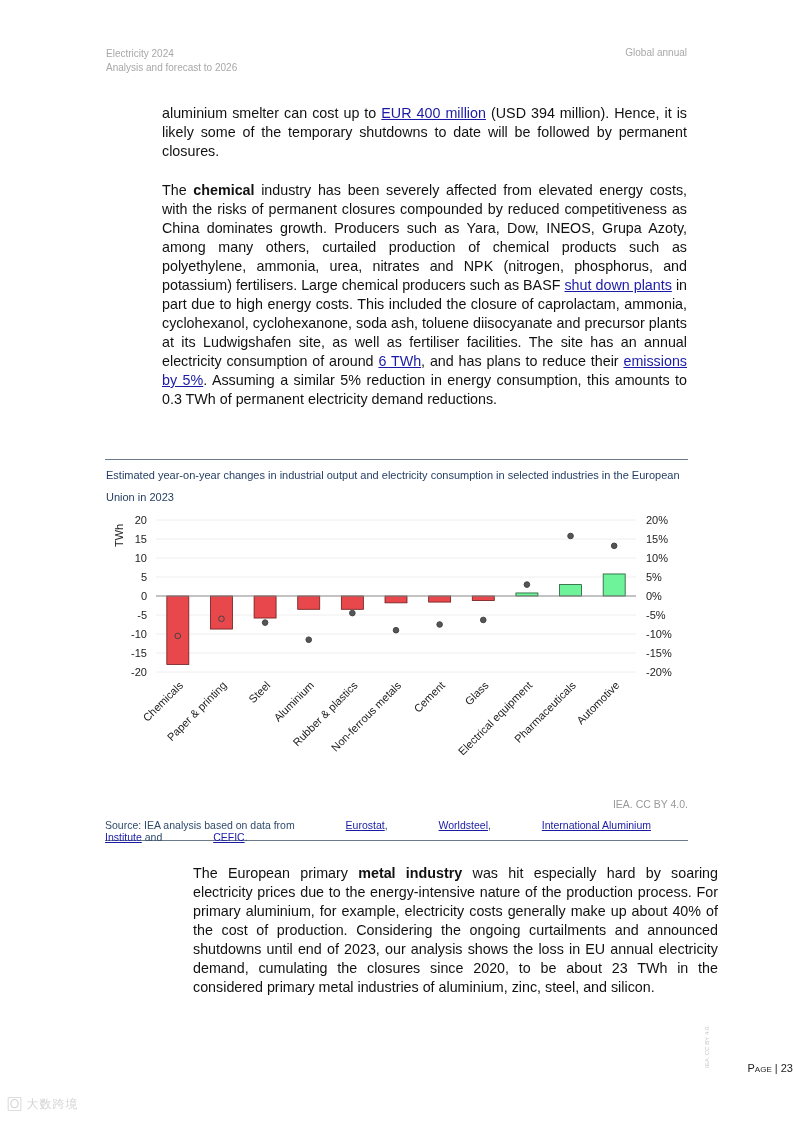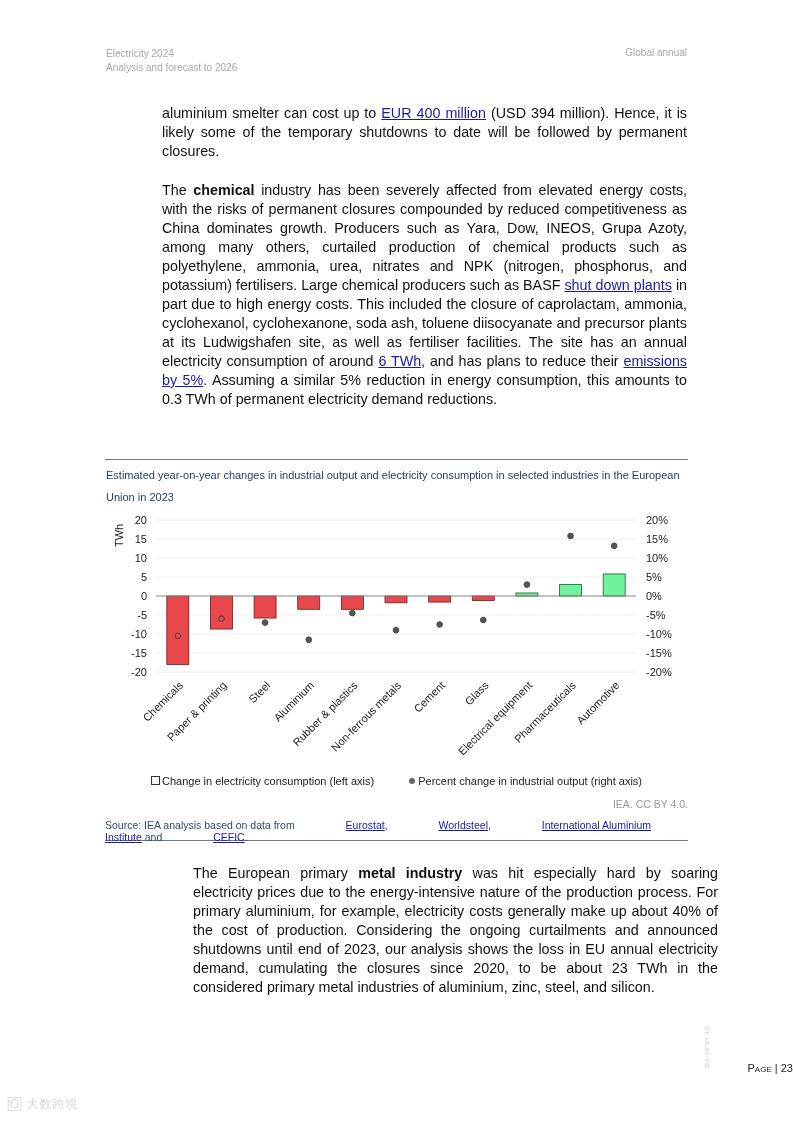--- a/index.html
+++ b/index.html
@@ -95,24 +95,20 @@
       <text x="0" y="0" font-size="11" fill="#222" text-anchor="end" font-family="Liberation Sans, sans-serif" transform="translate(166.09090909090907,226) rotate(-45)">Steel</text>
       <text x="0" y="0" font-size="11" fill="#222" text-anchor="end" font-family="Liberation Sans, sans-serif" transform="translate(209.72727272727272,226) rotate(-45)">Aluminium</text>
       <text x="0" y="0" font-size="11" fill="#222" text-anchor="end" font-family="Liberation Sans, sans-serif" transform="translate(253.36363636363635,226) rotate(-45)">Rubber &amp; plastics</text>
       <text x="0" y="0" font-size="11" fill="#222" text-anchor="end" font-family="Liberation Sans, sans-serif" transform="translate(297,226) rotate(-45)">Non-ferrous metals</text>
       <text x="0" y="0" font-size="11" fill="#222" text-anchor="end" font-family="Liberation Sans, sans-serif" transform="translate(340.6363636363636,226) rotate(-45)">Cement</text>
       <text x="0" y="0" font-size="11" fill="#222" text-anchor="end" font-family="Liberation Sans, sans-serif" transform="translate(384.27272727272725,226) rotate(-45)">Glass</text>
       <text x="0" y="0" font-size="11" fill="#222" text-anchor="end" font-family="Liberation Sans, sans-serif" transform="translate(427.9090909090909,226) rotate(-45)">Electrical equipment</text>
       <text x="0" y="0" font-size="11" fill="#222" text-anchor="end" font-family="Liberation Sans, sans-serif" transform="translate(471.5454545454545,226) rotate(-45)">Pharmaceuticals</text>
       <text x="0" y="0" font-size="11" fill="#222" text-anchor="end" font-family="Liberation Sans, sans-serif" transform="translate(515.1818181818181,226) rotate(-45)">Automotive</text>
     </svg>
-  <div class="legend">
-    <span><span style="display:inline-block;width:7px;height:7px;border:1px solid #333;margin:0 2px 0 0;vertical-align:0"></span><span style="margin:0">Change in electricity consumption (left axis)</span></span>
-    <span><span style="display:inline-block;width:6px;height:6px;border-radius:50%;background:#666;margin:0 3px 0 0;vertical-align:1px"></span><span style="margin:0">Percent change in industrial output (right axis)</span></span>
-  </div>
   <div class="credit">IEA. CC BY 4.0.</div>
   <div class="source"><span>Source: IEA analysis based on data from </span><a href="#">Eurostat</a><span>, </span><a href="#">Worldsteel</a><span>, </span><a href="#">International Aluminium Institute</a><span> and </span><a href="#">CEFIC</a><span>.</span></div>
 </div>
 
 <div class="para p3"><span>The European primary </span><b>metal industry</b><span> was hit especially hard by soaring electricity prices due to the energy-intensive nature of the production process. For primary aluminium, for example, electricity costs generally make up about 40% of the cost of production. Considering the ongoing curtailments and announced shutdowns until end of 2023, our analysis shows the loss in EU annual electricity demand, cumulating the closures since 2020, to be about 23 TWh in the considered primary metal industries of aluminium, zinc, steel, and silicon.</span></div>
 
 <div class="pagenum"><span class="sc" style="font-variant:small-caps;text-transform:capitalize">Page</span><span> | </span><span>23</span></div>
 
 <div class="side-credit">IEA. CC BY 4.0.</div>
 <div class="watermark"><span>🄾</span> <span>大数跨境</span></div>

